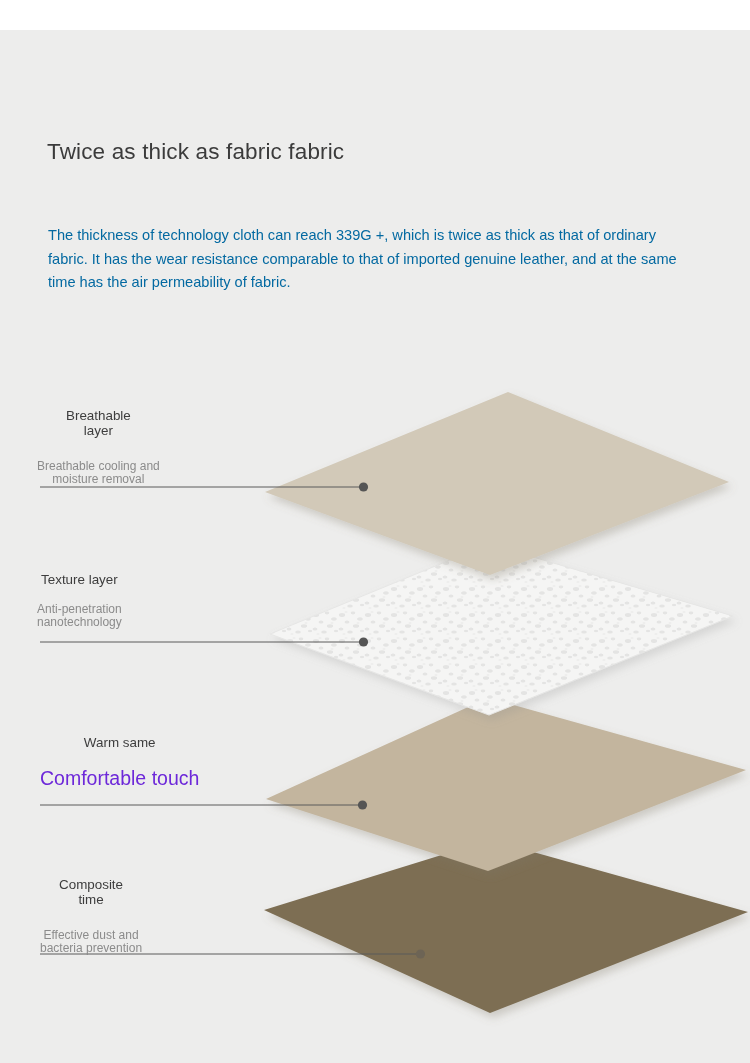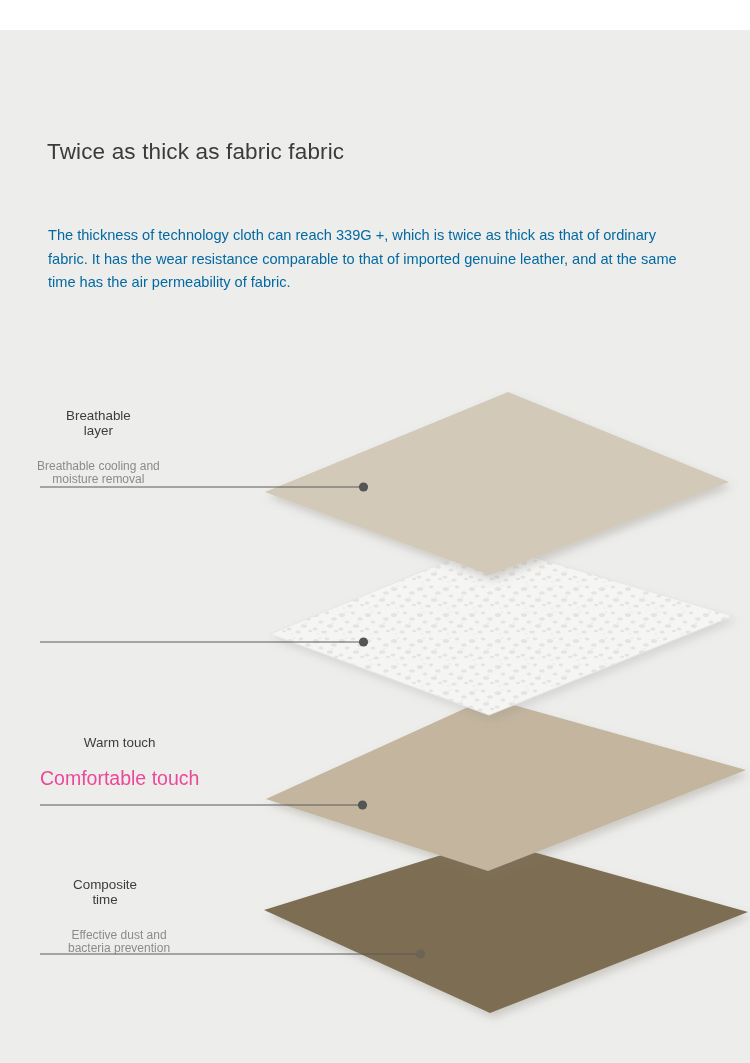--- a/index.html
+++ b/index.html
@@ -88,34 +88,34 @@
   .callout .sub {
     font-size: 12px;
     color: #8b8b8b;
     line-height: 12.6px;
     font-weight: 400;
     white-space: pre-line;
   }
   .callout.big-sub .sub {
     font-size: 19.5px;
     line-height: 24px;
-    color: #ec4899;
+    color: #6d28d9;
   }
 
   #c1 { left: 37px; top: 396px; }
   #c1 .sub { margin-top: 22px; }
 
   #c2 { left: 37px; top: 560px; }
   #c2 .sub { margin-top: 16px; }
 
   #c3 { left: 40px; top: 723px; }
   #c3 .sub { margin-top: 16px; }
 
   #c4 { left: 40px; top: 865px; }
-  #c4 .sub { margin-top: 22px; margin-left: 28px; }
+  #c4 .sub { margin-top: 22px; }
 </style>
 </head>
 <body>
 
 <div id="page">
   <div id="canvas"></div>
 
   <div id="copy">
     <div class="headline">Twice as thick as fabric fabric</div>
     <div class="body-copy">The thickness of  technology cloth can reach 339G +, which is twice as thick as that of ordinary fabric. It has the wear resistance comparable to that of imported genuine leather, and at the same time has the air permeability of fabric.</div>
@@ -187,23 +187,28 @@
     </svg>
   </div>
 
   <div class="callout" id="c1">
     <div class="title">Breathable
 layer</div>
     <div class="sub">Breathable cooling and
 moisture removal</div>
   </div>
 
+  <div class="callout" id="c2">
+    <div class="title">Texture layer</div>
+    <div class="sub">Anti-penetration
+nanotechnology</div>
+  </div>
 
   <div class="callout big-sub" id="c3">
-    <div class="title">Warm touch</div>
+    <div class="title">Warm same</div>
     <div class="sub">Comfortable touch</div>
   </div>
 
   <div class="callout" id="c4">
     <div class="title">Composite
 time</div>
     <div class="sub">Effective dust and
 bacteria prevention</div>
   </div>
 </div>

